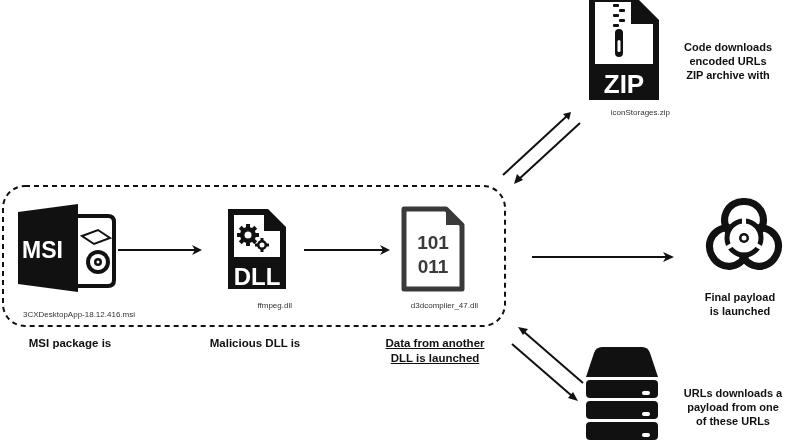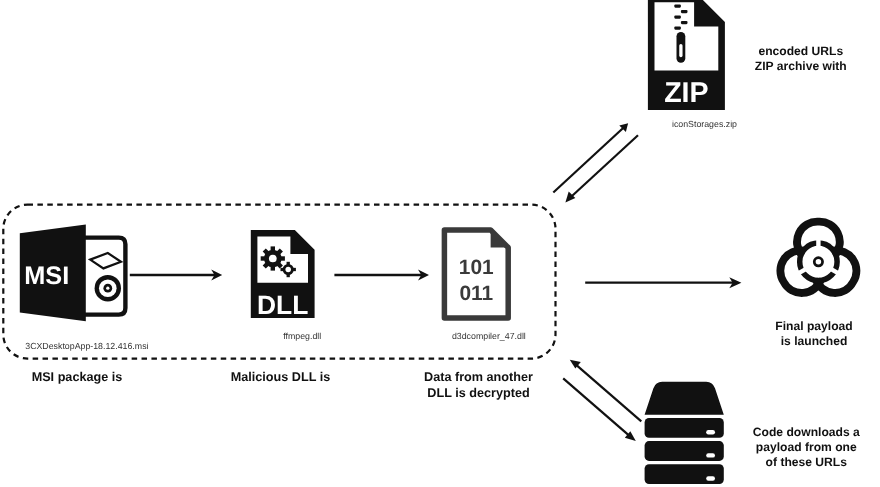--- a/index.html
+++ b/index.html
@@ -85,43 +85,44 @@
   <text x="35" y="68" text-anchor="middle" font-family="Liberation Sans, sans-serif" font-size="19" font-weight="bold" fill="#3a3a3a">011</text>
 </svg>
 <div class="file-label" style="left:388px;top:301px;width:90px;">d3dcompiler_47.dll</div>
 
 <div class="caption" style="left:5px;top:336px;width:130px;">
   <span>MSI package is</span>
 </div>
 <div class="caption" style="left:190px;top:336px;width:130px;">
   <span>Malicious DLL is</span>
 </div>
-<div class="caption" style="left:370px;top:336px;width:130px;">
+<div class="caption" style="left:370px;top:336px;width:130px;text-decoration:underline;">
   <span>Data from another</span>
-  <span>DLL is decrypted</span>
+  <span>DLL is launched</span>
 </div>
 
 <svg width="80" height="104" style="left:583px;top:0px;" viewBox="0 0 80 104">
   <path d="M6 -4 L52 -4 L76 20 L76 100 L6 100 Z" fill="#111"></path>
   <path d="M12 2 L48 2 L48 24 L70 24 L70 64 L12 64 Z" fill="#fff"></path>
 
   <g fill="#111">
     <rect x="30" y="4" width="6" height="3" rx="1"></rect>
     <rect x="36" y="9" width="6" height="3" rx="1"></rect>
     <rect x="30" y="14" width="6" height="3" rx="1"></rect>
     <rect x="36" y="19" width="6" height="3" rx="1"></rect>
     <rect x="30" y="24" width="6" height="3" rx="1"></rect>
   </g>
   <rect x="32" y="29" width="8" height="28" rx="4" fill="#111"></rect>
   <rect x="34.5" y="40" width="3" height="12" rx="1.5" fill="#fff"></rect>
   <text x="41" y="93" text-anchor="middle" font-family="Liberation Sans, sans-serif" font-size="26" font-weight="bold" fill="#fff">ZIP</text>
 </svg>
 <div class="file-label" style="left:580px;top:108px;width:90px;">iconStorages.zip</div>
 
 <div class="caption" style="left:668px;top:40px;width:120px;font-size:11px;line-height:14px;">
+  <span>Code downloads</span>
   <span>encoded URLs</span>
   <span>ZIP archive with</span>
 </div>
 
 <svg width="80" height="80" style="left:498px;top:105px;">
   <line x1="5" y1="70" x2="70" y2="10" stroke="#111" stroke-width="2"></line>
   <path d="M70 10 L62 12 L68 18 Z" fill="#111" transform="translate(3,-3)"></path>
 </svg>
 <svg width="80" height="80" style="left:510px;top:118px;">
   <line x1="70" y1="5" x2="8" y2="62" stroke="#111" stroke-width="2"></line>
@@ -176,16 +177,16 @@
   <path d="M20 4 L60 4 Q66 4 68 10 L76 34 L4 34 L12 10 Q14 4 20 4 Z" fill="#111"></path>
   <rect x="4" y="37" width="72" height="18" rx="4" fill="#111"></rect>
   <rect x="4" y="58" width="72" height="18" rx="4" fill="#111"></rect>
   <rect x="4" y="79" width="72" height="18" rx="4" fill="#111"></rect>
   <rect x="60" y="48" width="8" height="4" rx="2" fill="#fff"></rect>
   <rect x="60" y="69" width="8" height="4" rx="2" fill="#fff"></rect>
   <rect x="60" y="90" width="8" height="4" rx="2" fill="#fff"></rect>
 </svg>
 
 <div class="caption" style="left:668px;top:386px;width:130px;font-size:11px;line-height:14px;">
-  <span>Code downloads a</span>
+  <span>URLs downloads a</span>
   <span>payload from one</span>
   <span>of these URLs</span>
 </div>
 
 </body></html>

